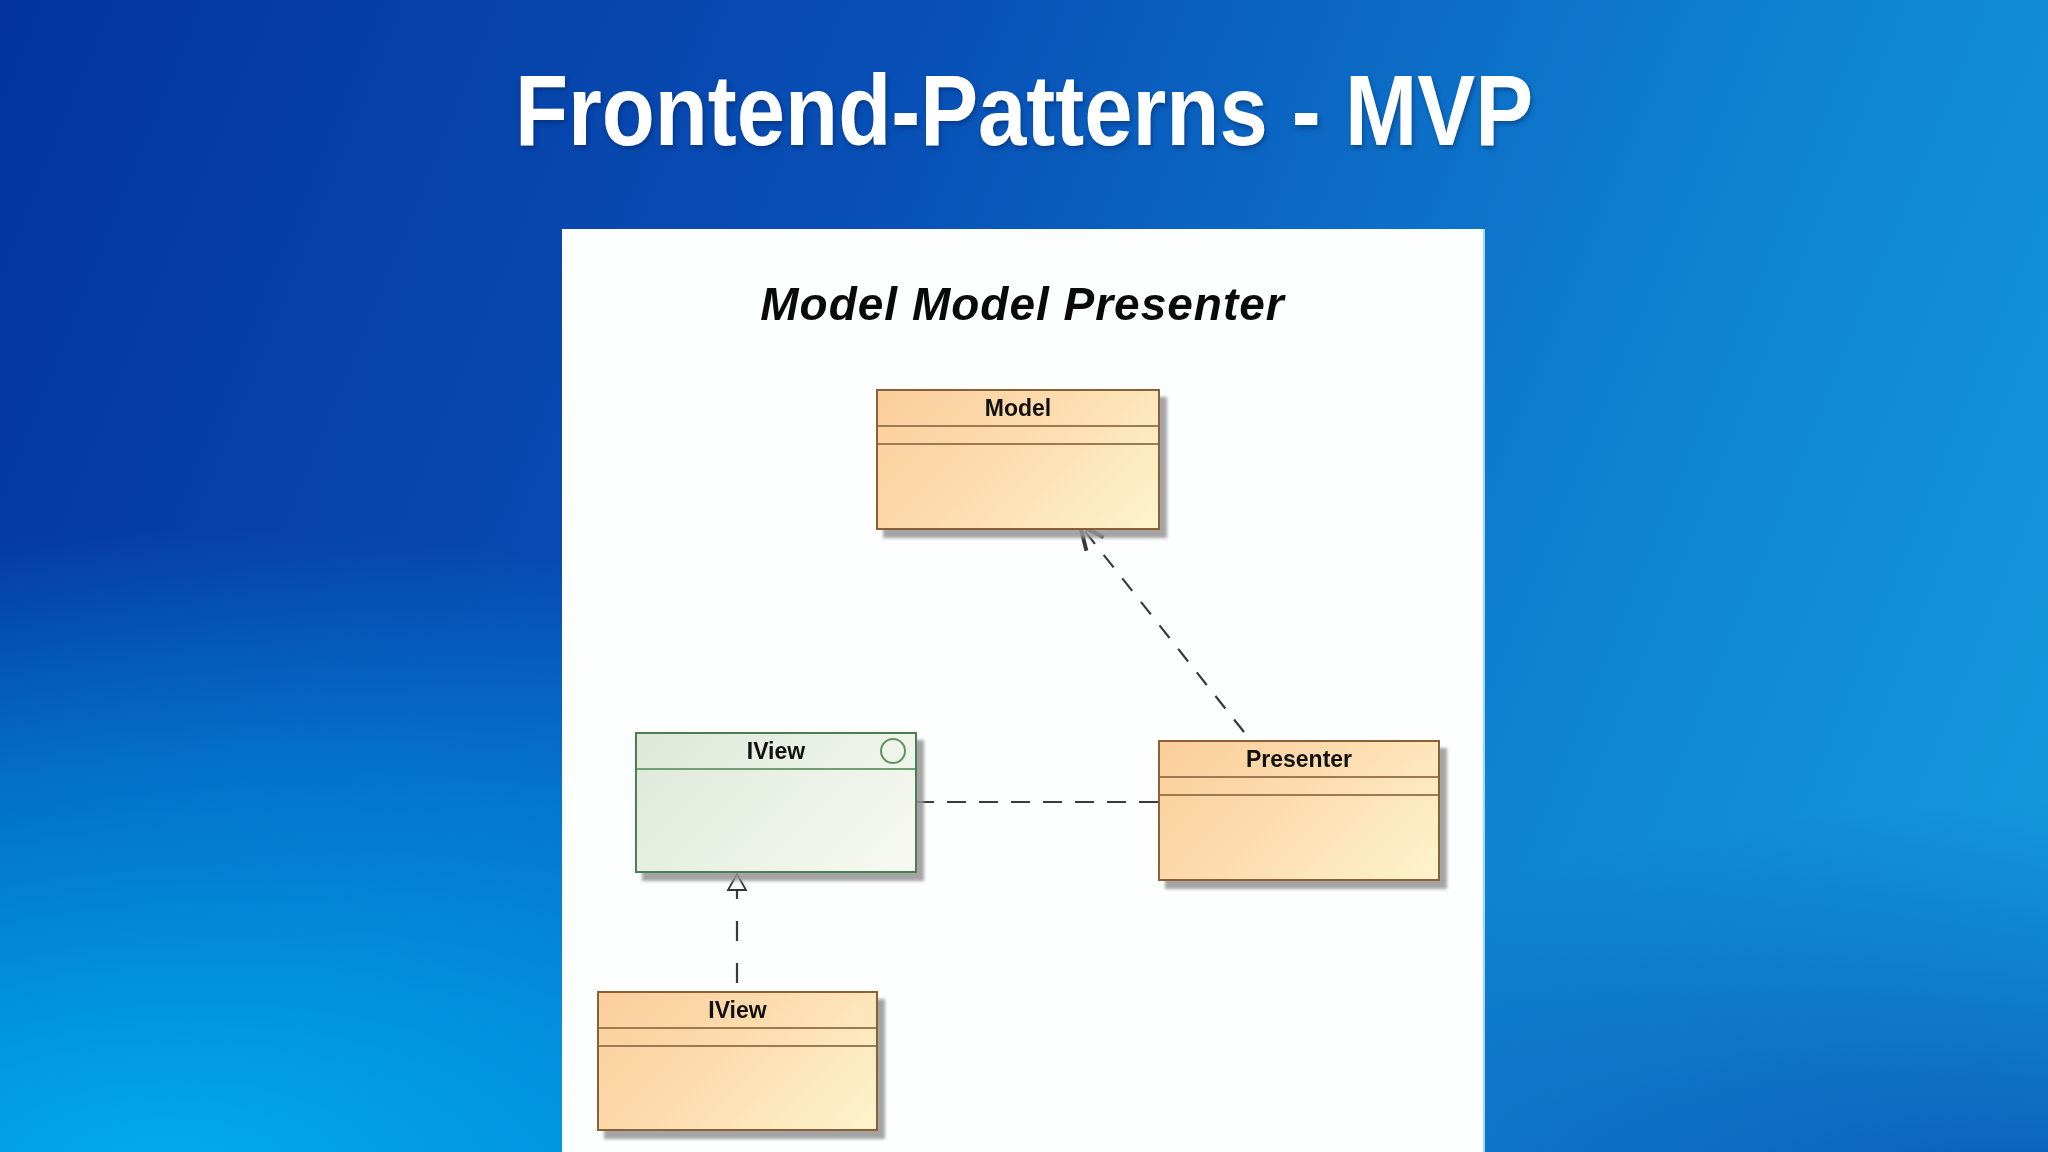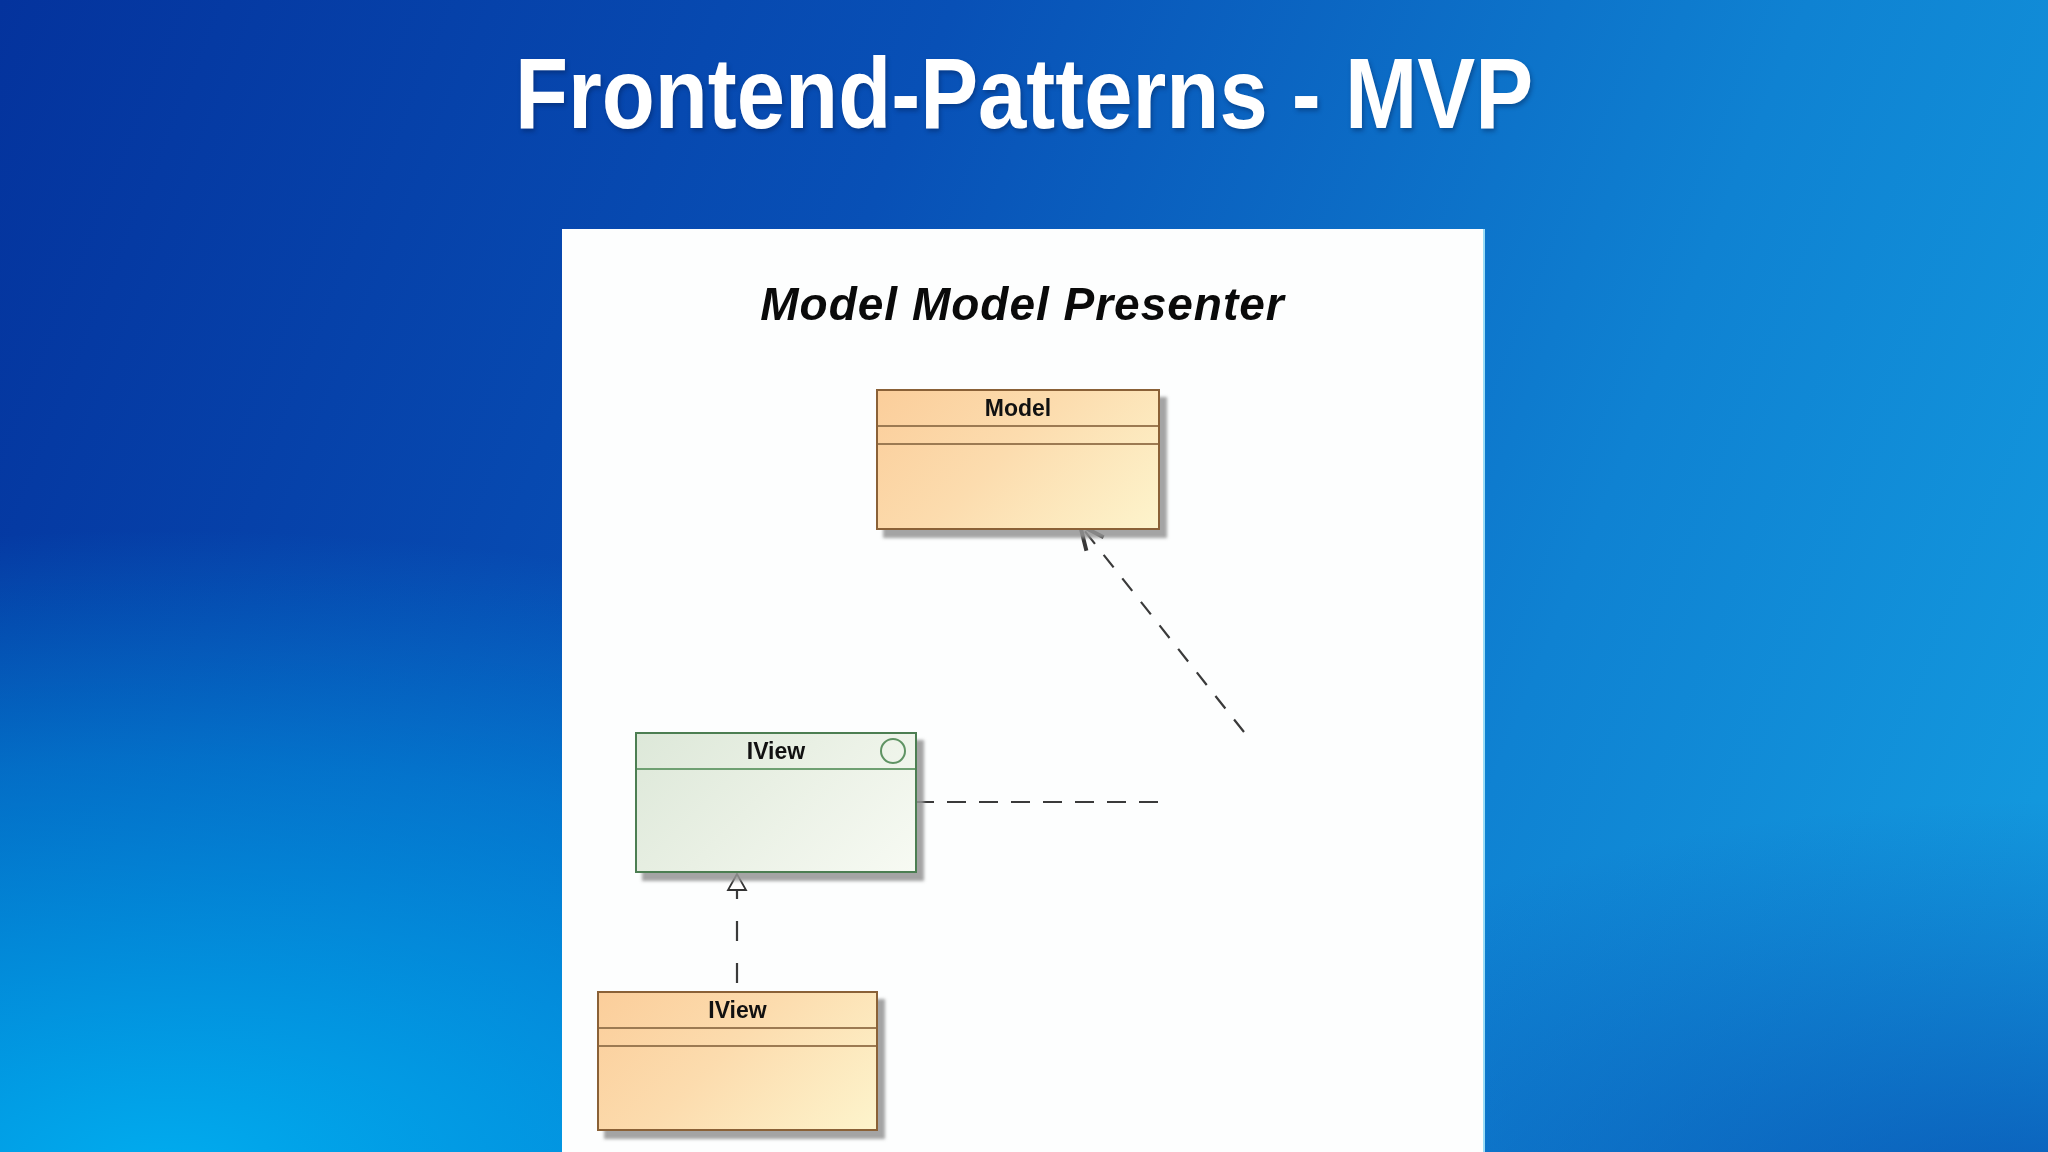--- a/index.html
+++ b/index.html
@@ -6,21 +6,21 @@
   body{
     width:2048px;height:1152px;overflow:hidden;position:relative;
     font-family:"Liberation Sans",sans-serif;
     background:
       radial-gradient(ellipse 85% 70% at 100% 108%, rgba(6,64,168,0.75) 0%, rgba(6,64,168,0.0) 55%),
       radial-gradient(ellipse 95% 80% at 8% 102%, rgba(0,178,242,0.95) 0%, rgba(0,168,238,0.45) 45%, rgba(0,150,228,0) 70%),
       linear-gradient(112deg, #04339d 0%, #0850b6 38%, #0f82d2 72%, #149de0 100%);
   }
   .slide-title{
     position:absolute;top:18px;left:0;width:100%;height:150px;
-    display:flex;align-items:center;justify-content:center;
+    display:flex;align-items:flex-end;justify-content:center;
     color:#ffffff;font-size:101px;font-weight:bold;
     text-shadow:2px 3px 5px rgba(0,20,60,0.35);
     white-space:nowrap;
   }
   .slide-title .squeeze{display:inline-block;transform:scaleX(0.86);transform-origin:center;}
   .diagram-panel{
     position:absolute;left:562px;top:229px;width:921px;height:923px;
     background:#fdfefe;border-right:2px solid #9adcf6;
   }
   .diagram-title{
@@ -99,20 +99,25 @@
   </div>
 
   <div class="uml-box green" style="left:34px;top:503px;width:282px;height:141px;">
     <div class="uml-title" style="height:34px;">
       <span>IView</span>
       <span class="iface-circle"></span>
     </div>
     <div class="uml-body"></div>
   </div>
 
+  <div class="uml-box orange" style="left:596px;top:503px;width:282px;height:141px;">
+    <div class="uml-title" style="height:34px;">Presenter</div>
+    <div class="uml-attrs" style="height:16px;"></div>
+    <div class="uml-body"></div>
+  </div>
 
   <div class="uml-box orange" style="left:35px;top:754px;width:281px;height:140px;">
     <div class="uml-title" style="height:34px;">IView</div>
     <div class="uml-attrs" style="height:16px;"></div>
     <div class="uml-body"></div>
   </div>
 
 </div>
 
 </body></html>

